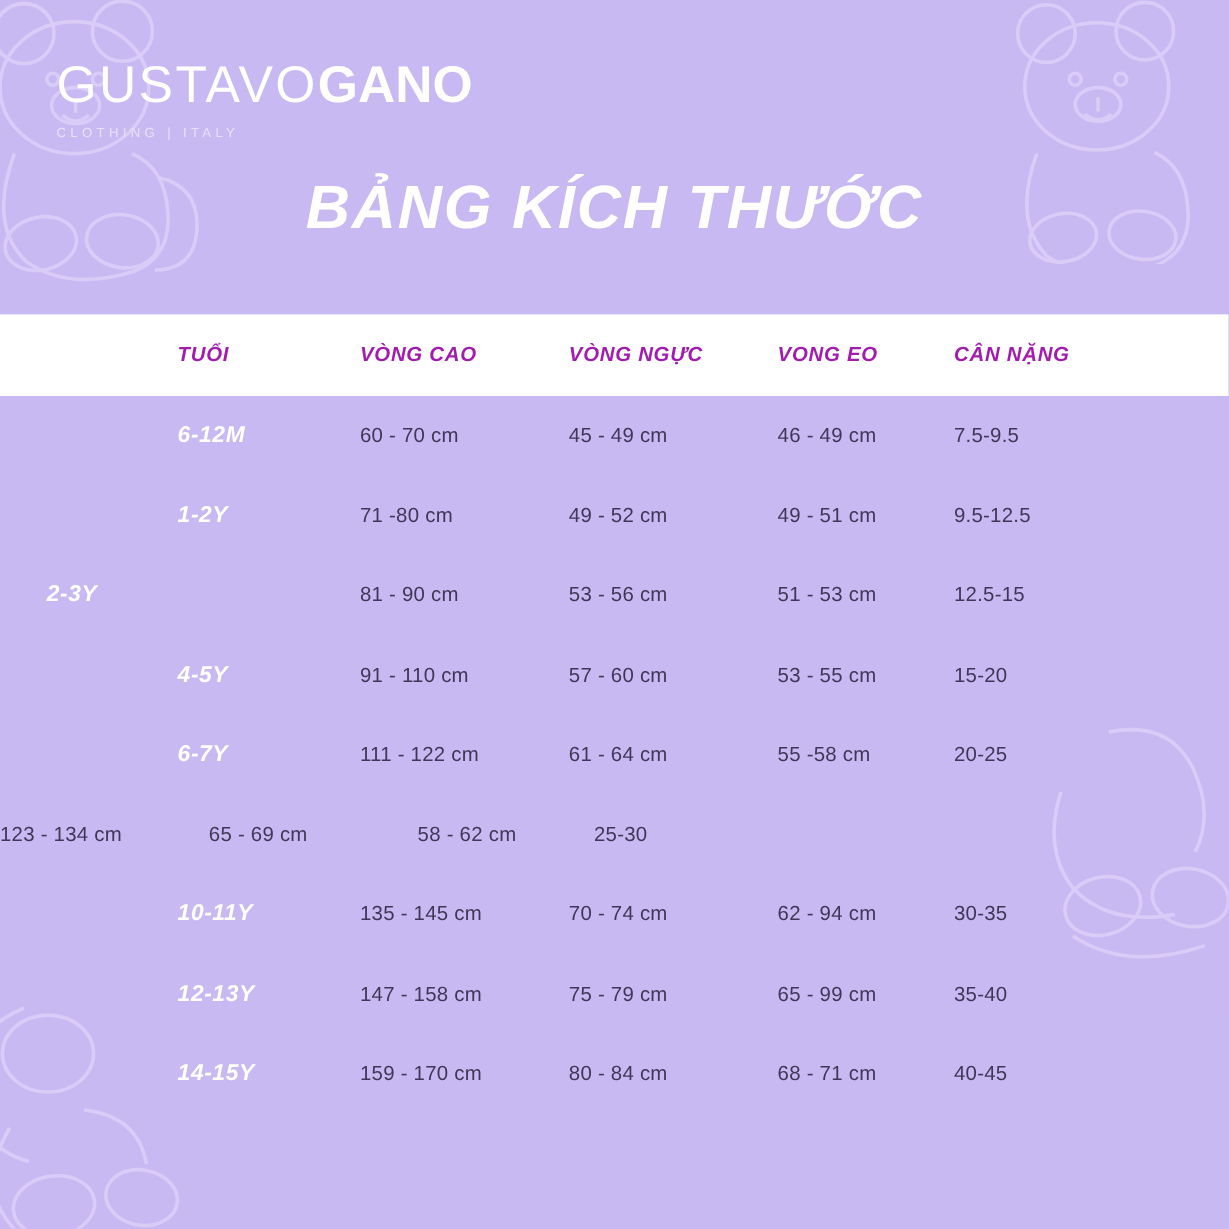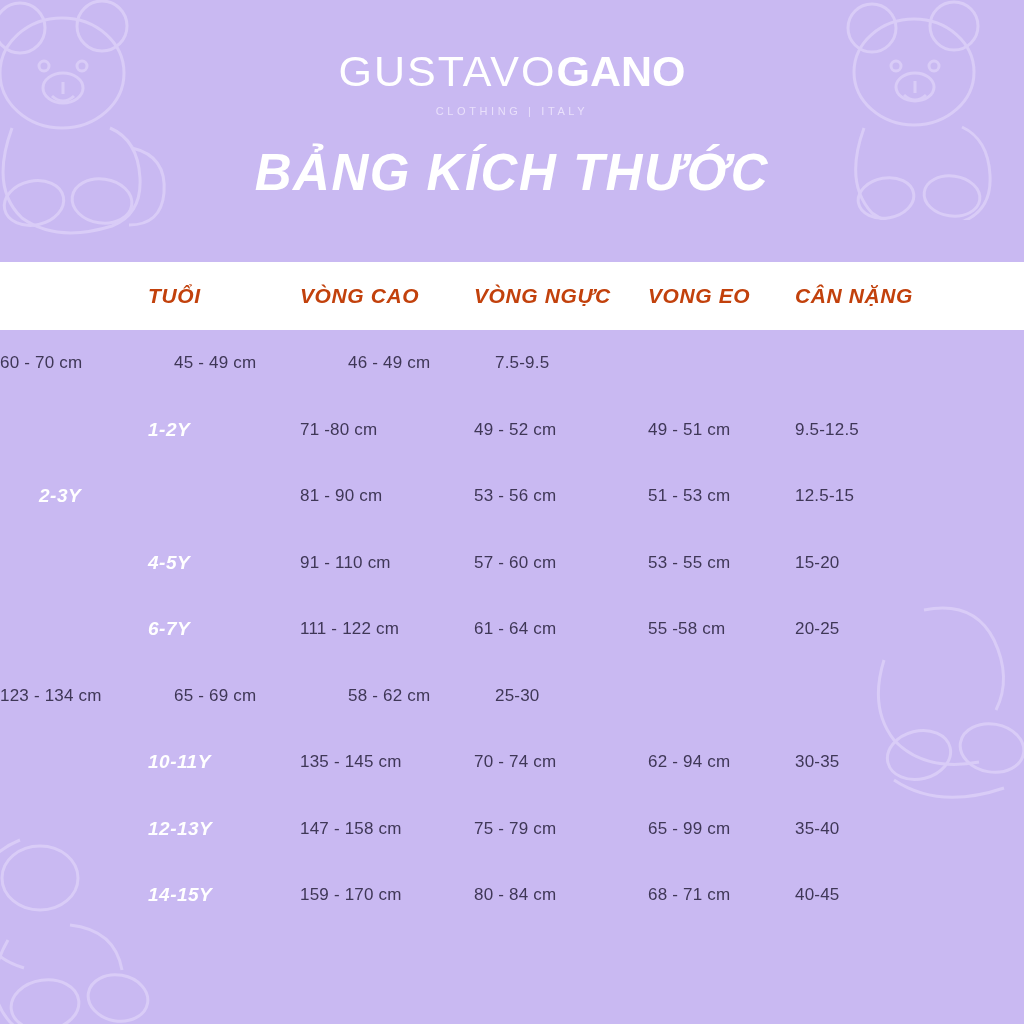--- a/index.html
+++ b/index.html
@@ -29,21 +29,21 @@
 
   
   .header {
     position: absolute;
     left: 0; top: 0;
     width: 1024px; height: 262px;
   }
   .brand {
     position: absolute;
     left: 0; right: 0; top: 50px;
-    text-align: center;
+    padding-left: 47px;
   }
   .brand-name {
     font-size: 43px;
     letter-spacing: 1px;
     color: #ffffff;
     line-height: 1;
     white-space: nowrap;
   }
   .brand-name .light { font-weight: 400; letter-spacing: 2px; }
   .brand-name .bold { font-weight: 700; letter-spacing: 0px; }
@@ -80,22 +80,22 @@
     align-items: center;
   }
   .cell {
     font-size: 17px;
     color: #6f5fa8;
   }
   .c0 { width: 152px; }
   .head-cell {
     font-weight: 700;
     font-style: italic;
-    color: #c2410c;
-    font-size: 21px;
+    color: #a21caf;
+    font-size: 17px;
     letter-spacing: 0.6px;
   }
 
   .body-rows {
     position: absolute;
     left: 0; top: 330px;
     width: 1024px;
   }
   .data-row {
     height: 66.5px;
@@ -190,20 +190,21 @@
       <div class="cell head-cell c0" style="padding-left:148px;width:300px;">TUỔI</div>
       <div class="cell head-cell" style="width:174px;">VÒNG CAO</div>
       <div class="cell head-cell" style="width:174px;">VÒNG NGỰC</div>
       <div class="cell head-cell" style="width:147px;">VONG EO</div>
       <div class="cell head-cell" style="width:160px;">CÂN NẶNG</div>
     </div>
   </div>
 
   <div class="body-rows" id="body-rows">
       <div class="data-row">
+        <div class="cell age pad-left" style="width: 300px;">6-12M</div>
         <div class="cell val" style="width: 174px;">60 - 70 cm</div>
         <div class="cell val" style="width: 174px;">45 - 49 cm</div>
         <div class="cell val" style="width: 147px;">46 - 49 cm</div>
         <div class="cell val" style="width: 160px;">7.5-9.5</div>
       </div>
       <div class="data-row">
         <div class="cell age pad-left" style="width: 300px;">1-2Y</div>
         <div class="cell val" style="width: 174px;">71 -80 cm</div>
         <div class="cell val" style="width: 174px;">49 - 52 cm</div>
         <div class="cell val" style="width: 147px;">49 - 51 cm</div>

